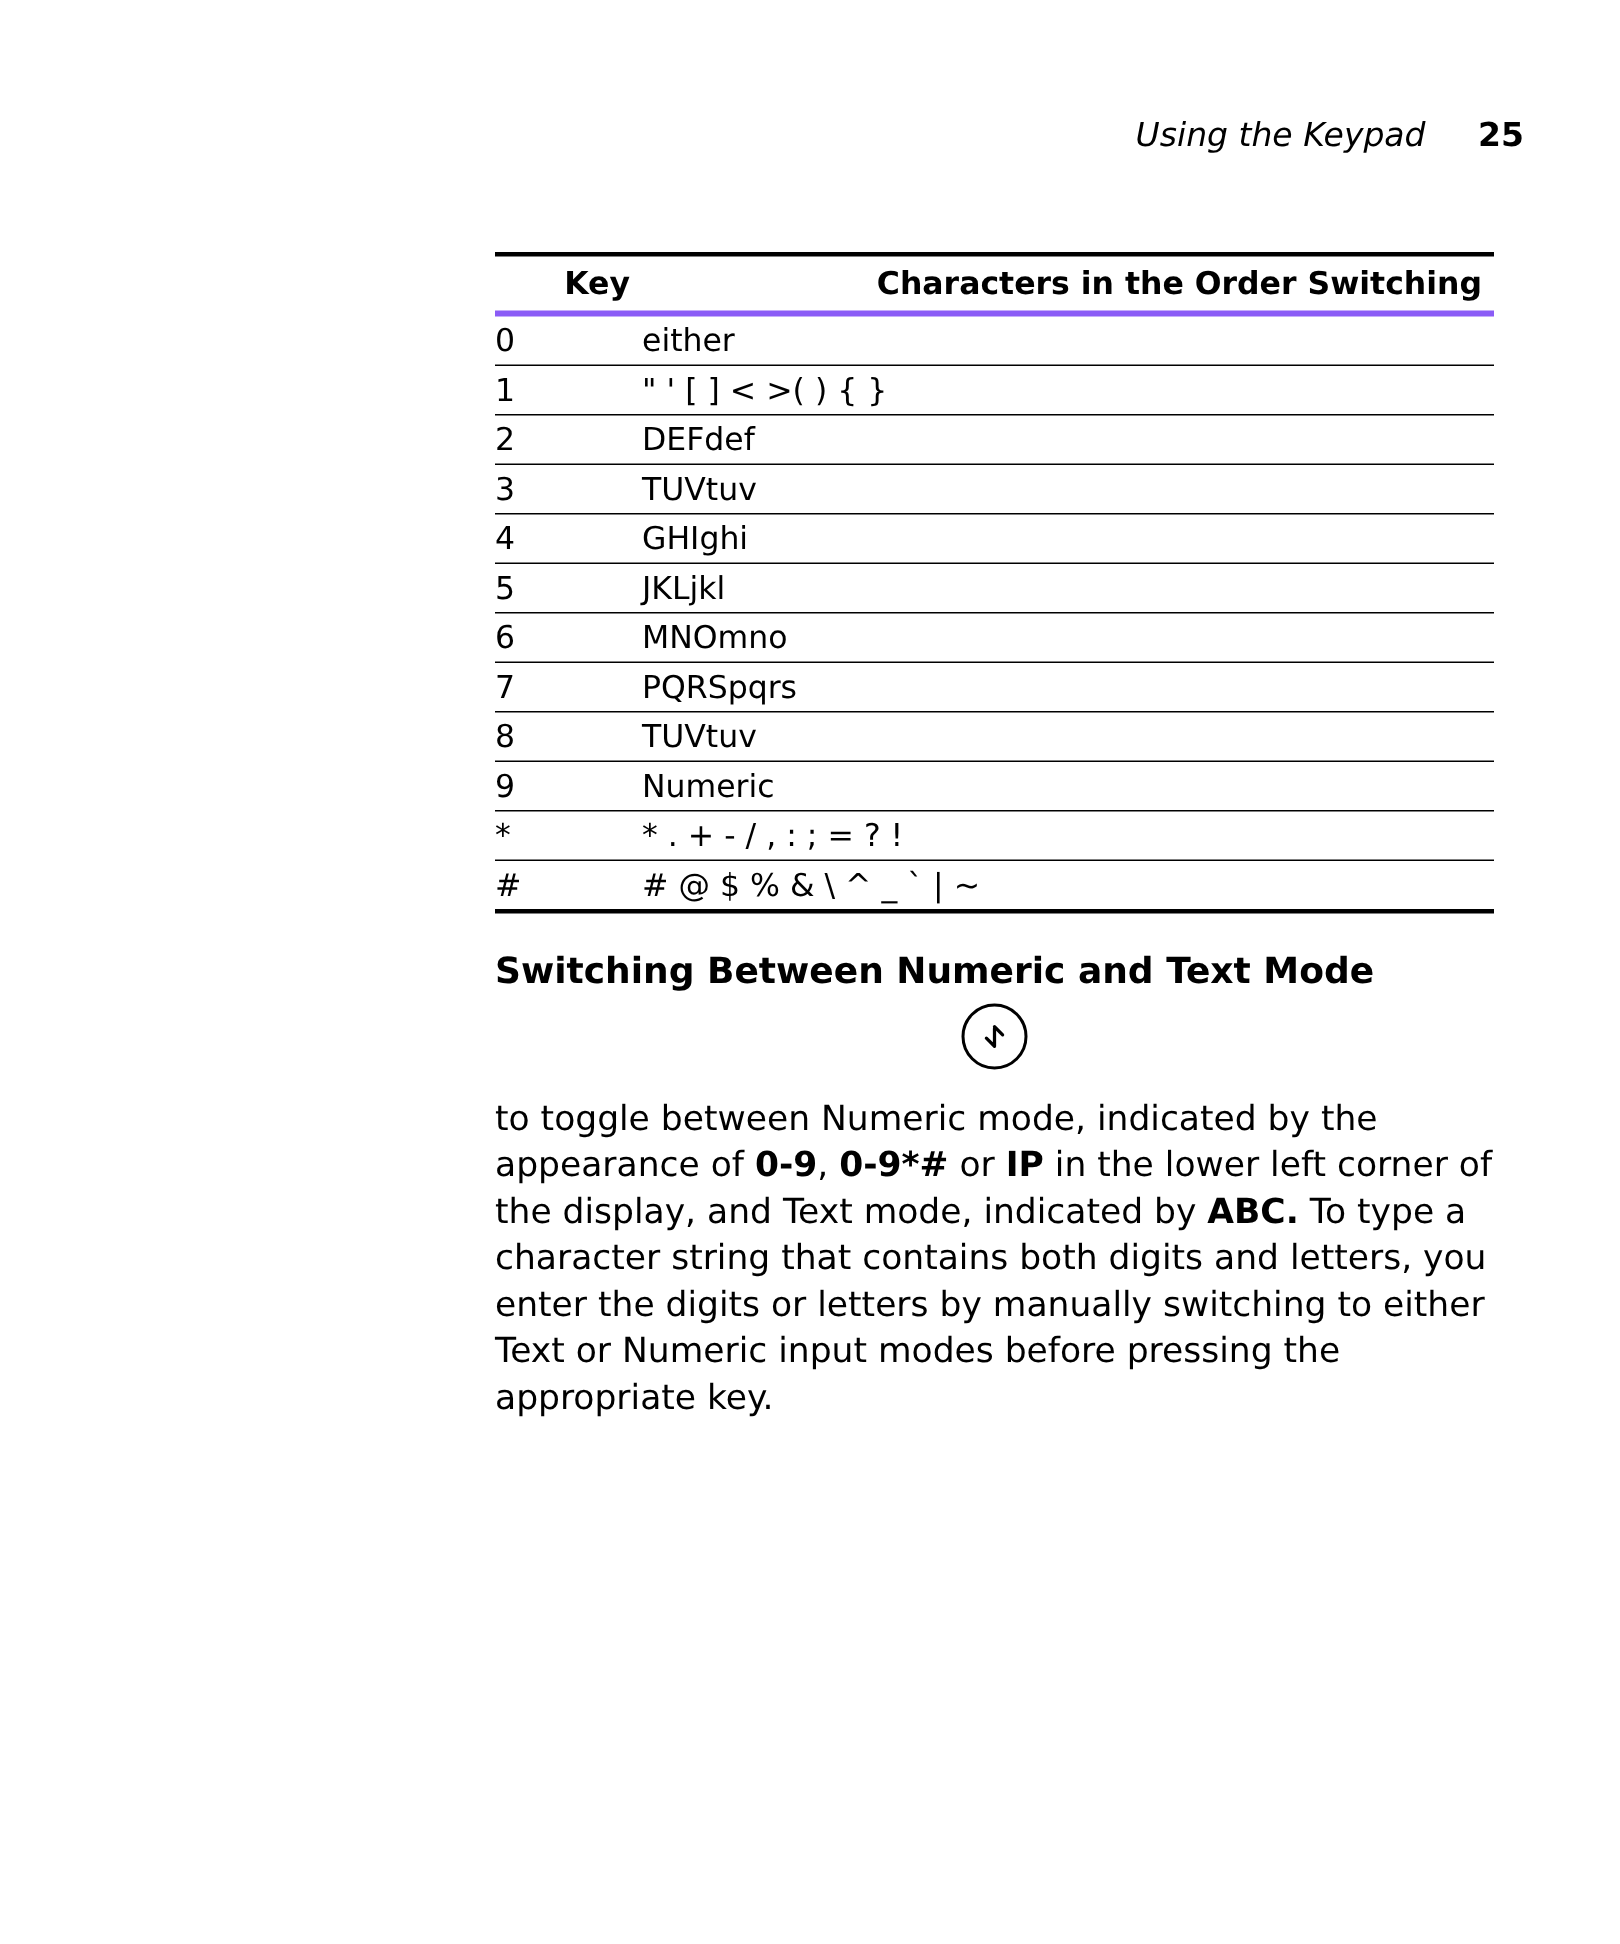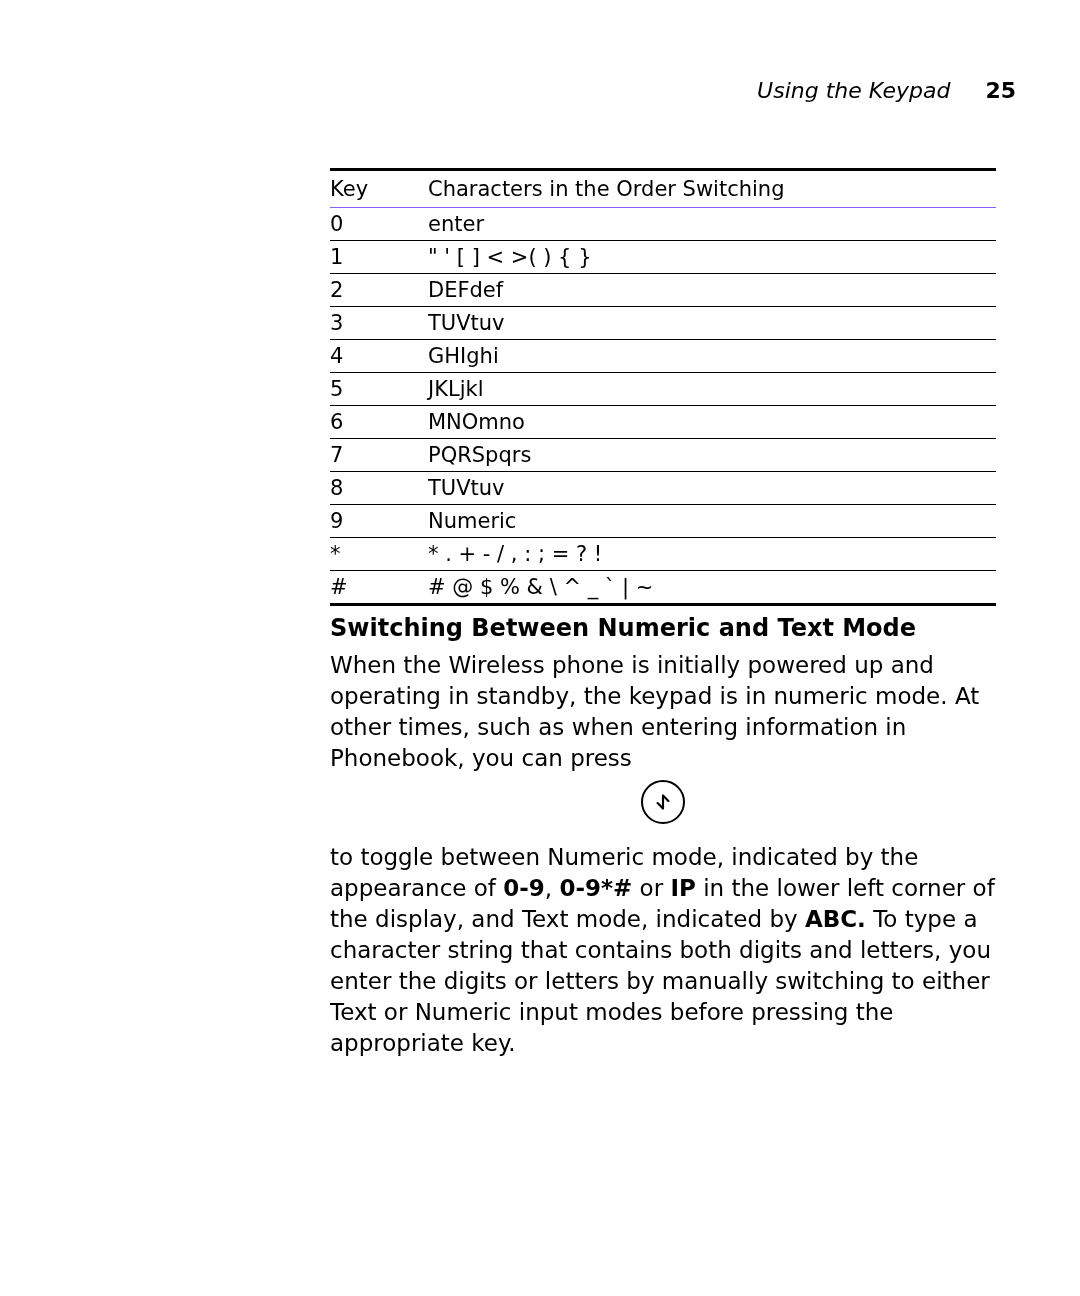--- a/index.html
+++ b/index.html
@@ -43,39 +43,39 @@
   .table-caption .cap-label {
     font-weight: 700;
     margin-right: 10px;
   }
   table.char-table {
     border-collapse: collapse;
     width: 100%;
     font-size: 21px;
   }
   table.char-table th {
-    text-align: left;
-    font-weight: 400;
+    text-align: right;
+    font-weight: 700;
     padding: 6px 8px 6px 0;
     border-top: 3px solid #000;
-    border-bottom: 1px solid #8b5cf6;
+    border-bottom: 4px solid #8b5cf6;
   }
   table.char-table th:first-child { width: 90px; }
   table.char-table td {
     padding: 4px 8px 4px 0;
     border-bottom: 1px solid #000;
     vertical-align: top;
   }
   table.char-table tbody tr:last-child td {
     border-bottom: 3px solid #000;
   }
   .sub-heading {
     font-weight: 700;
     font-size: 24px;
-    margin-top: 8px;
+    margin-top: 24px;
     margin-bottom: 8px;
   }
   p.body {
     font-size: 23px;
     line-height: 1.35;
     margin: 0 0 6px 0;
   }
   .icon-line {
     text-align: center;
     margin: 6px 0 18px 0;
@@ -114,21 +114,21 @@
       <thead>
         <tr>
           <th>Key</th>
           <th>Characters in the Order Switching</th>
         </tr>
       </thead>
       <tbody>
 
       <tr>
             <td>0</td>
-            <td>enter</td>
+            <td>either</td>
           </tr>
           <tr>
             <td>1</td>
             <td>" ' [ ] &lt; &gt;( ) { }</td>
           </tr>
           <tr>
             <td>2</td>
             <td>DEFdef</td>
           </tr>
           <tr>
@@ -165,21 +165,20 @@
           </tr>
           <tr>
             <td>#</td>
             <td># @ $ % &amp; \ ^ _ ` | ~</td>
           </tr>
         </tbody>
     </table>
 
     <div class="sub-heading">Switching Between Numeric and Text Mode</div>
 
-    <p class="body">When the Wireless phone is initially powered up and operating in standby, the keypad is in numeric mode.  At other times, such as when entering information in Phonebook, you can press</p>
 
     <div class="icon-line">
       <span class="transfer-icon">
         <svg viewBox="0 0 24 24" fill="none" stroke="#000" stroke-width="2" stroke-linecap="round" stroke-linejoin="round">
           <path d="M7 13 L12 18 L12 7"></path>
           <path d="M17 11 L12 6"></path>
         </svg>
       </span>
     </div>
 

